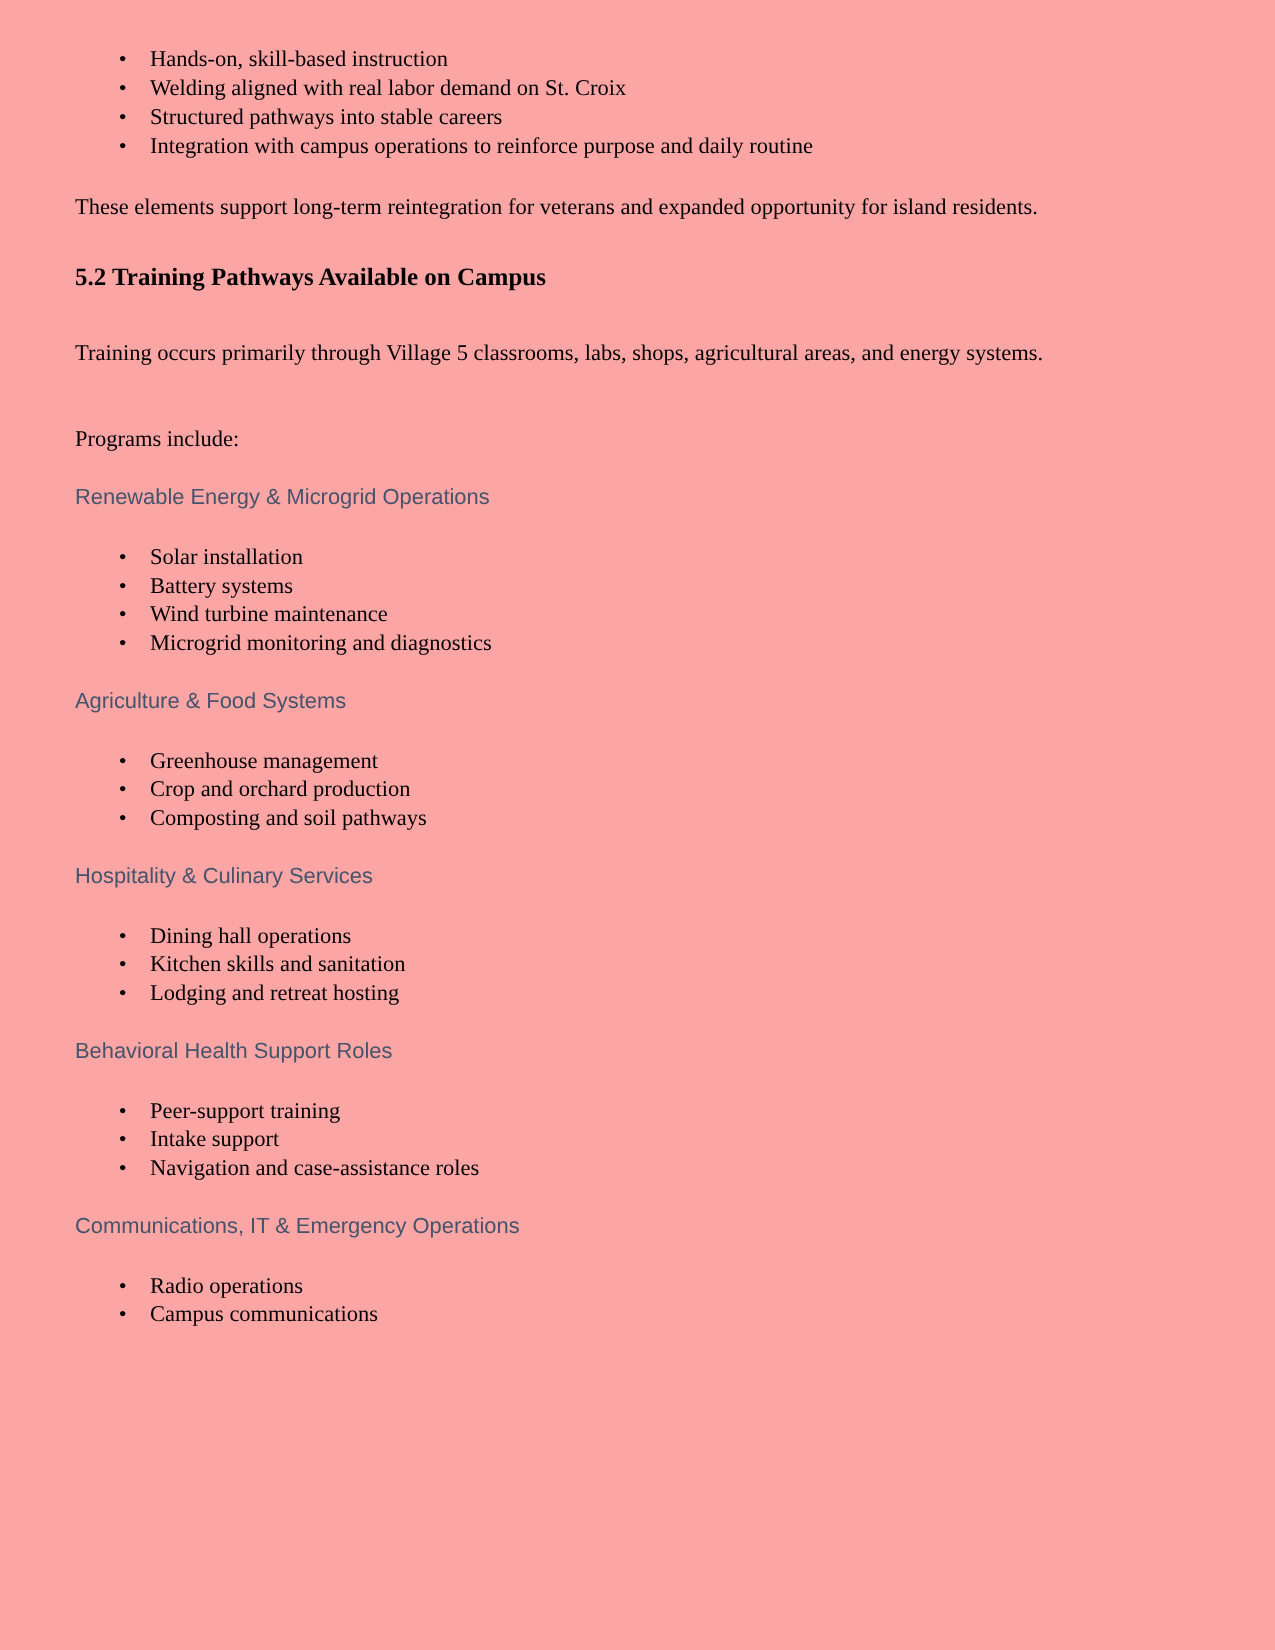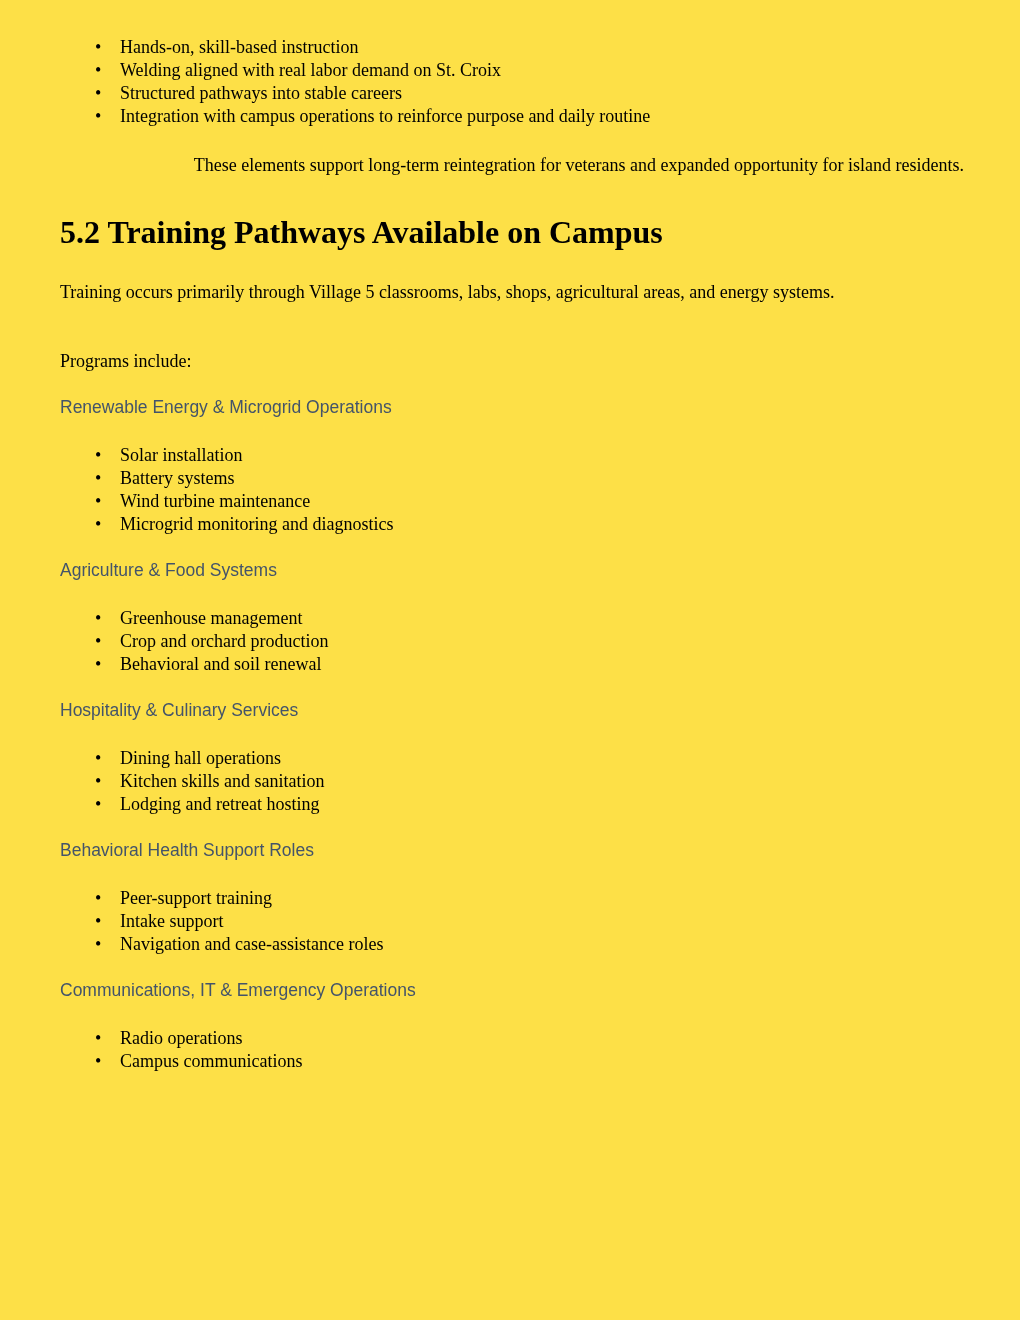--- a/index.html
+++ b/index.html
@@ -4,37 +4,37 @@
 <style>
   html, body {
     margin: 0;
     padding: 0;
     background: #ffffff;
   }
   .page {
     width: 1020px;
     height: 1320px;
     box-sizing: border-box;
-    background: #fde047;
-    padding: 36px 56px 0 60px;
+    background: #fca5a5;
+    padding: 36px 108px 0 60px;
     font-family: "Liberation Serif", serif;
     font-size: 18px;
     color: #000000;
     overflow: hidden;
   }
   p.body {
     margin: 0 0 22px 0;
     line-height: 23px;
   }
   p.body.mb23 { margin-bottom: 23px; margin-top: 46px; }
-  p.body.mb26 { margin-bottom: 38px; text-align: right; }
+  p.body.mb26 { margin-bottom: 28px; }
   .one-line { white-space: nowrap; }
   h1.section-heading {
     font-family: "Liberation Serif", serif;
-    font-size: 32px;
+    font-size: 20px;
     font-weight: bold;
     line-height: 34px;
     margin: 16px 0 32px 0;
     color: #000000;
     white-space: nowrap;
   }
   h2.sub-heading {
     font-family: "Liberation Sans", sans-serif;
     font-weight: 400;
     font-size: 17.5px;
@@ -92,21 +92,21 @@
           <li>Battery systems</li>
           <li>Wind turbine maintenance</li>
           <li>Microgrid monitoring and diagnostics</li>
         </ul>
       </section>
       <section>
         <h2 class="sub-heading">Agriculture &amp; Food Systems</h2>
         <ul class="bullets">
           <li>Greenhouse management</li>
           <li>Crop and orchard production</li>
-          <li>Behavioral and soil renewal</li>
+          <li>Composting and soil pathways</li>
         </ul>
       </section>
       <section>
         <h2 class="sub-heading">Hospitality &amp; Culinary Services</h2>
         <ul class="bullets">
           <li>Dining hall operations</li>
           <li>Kitchen skills and sanitation</li>
           <li>Lodging and retreat hosting</li>
         </ul>
       </section>

